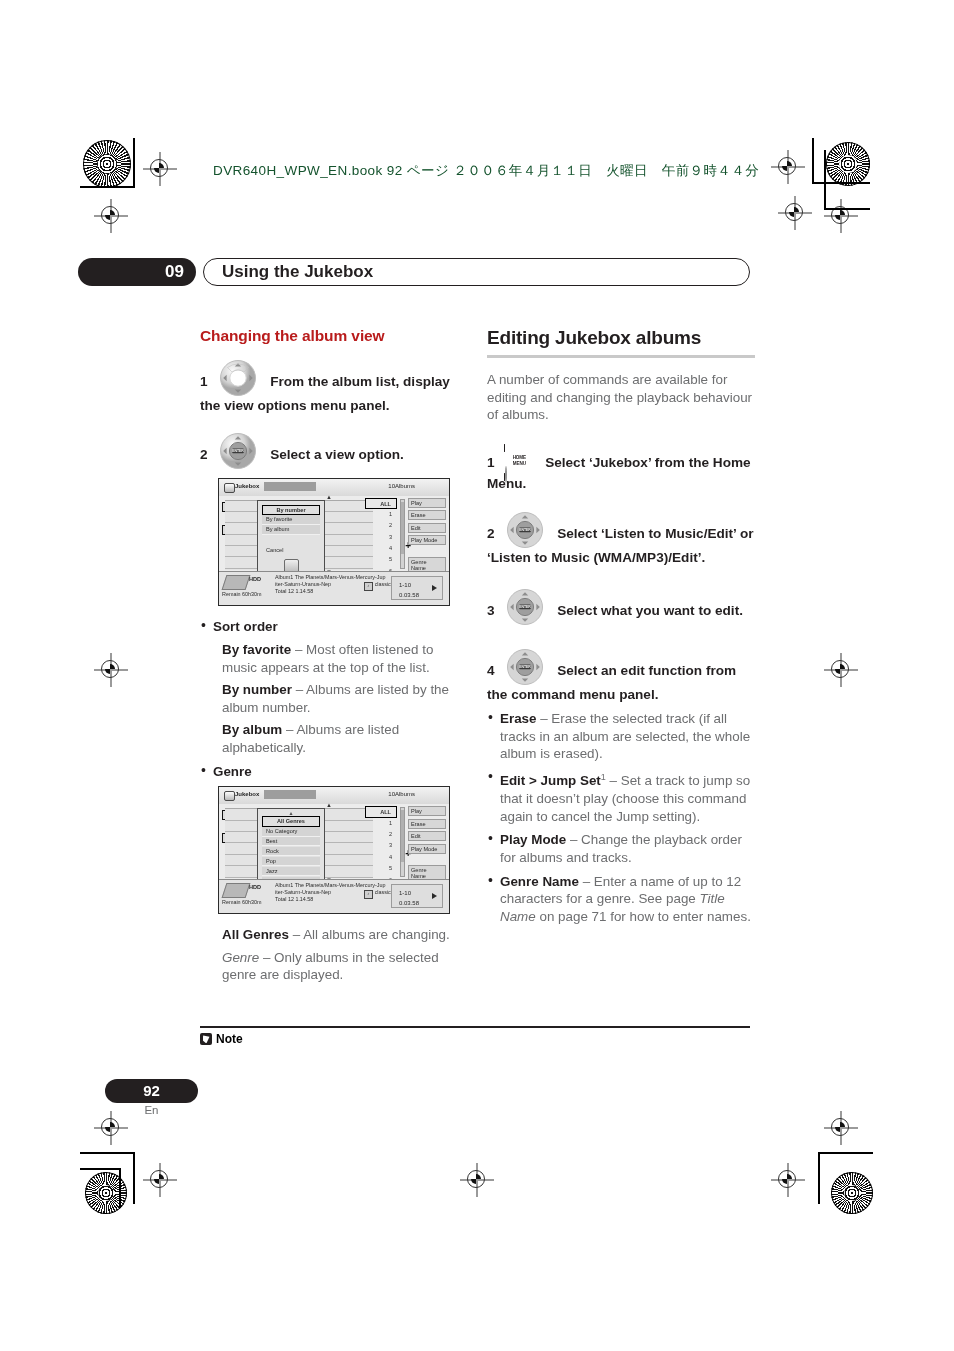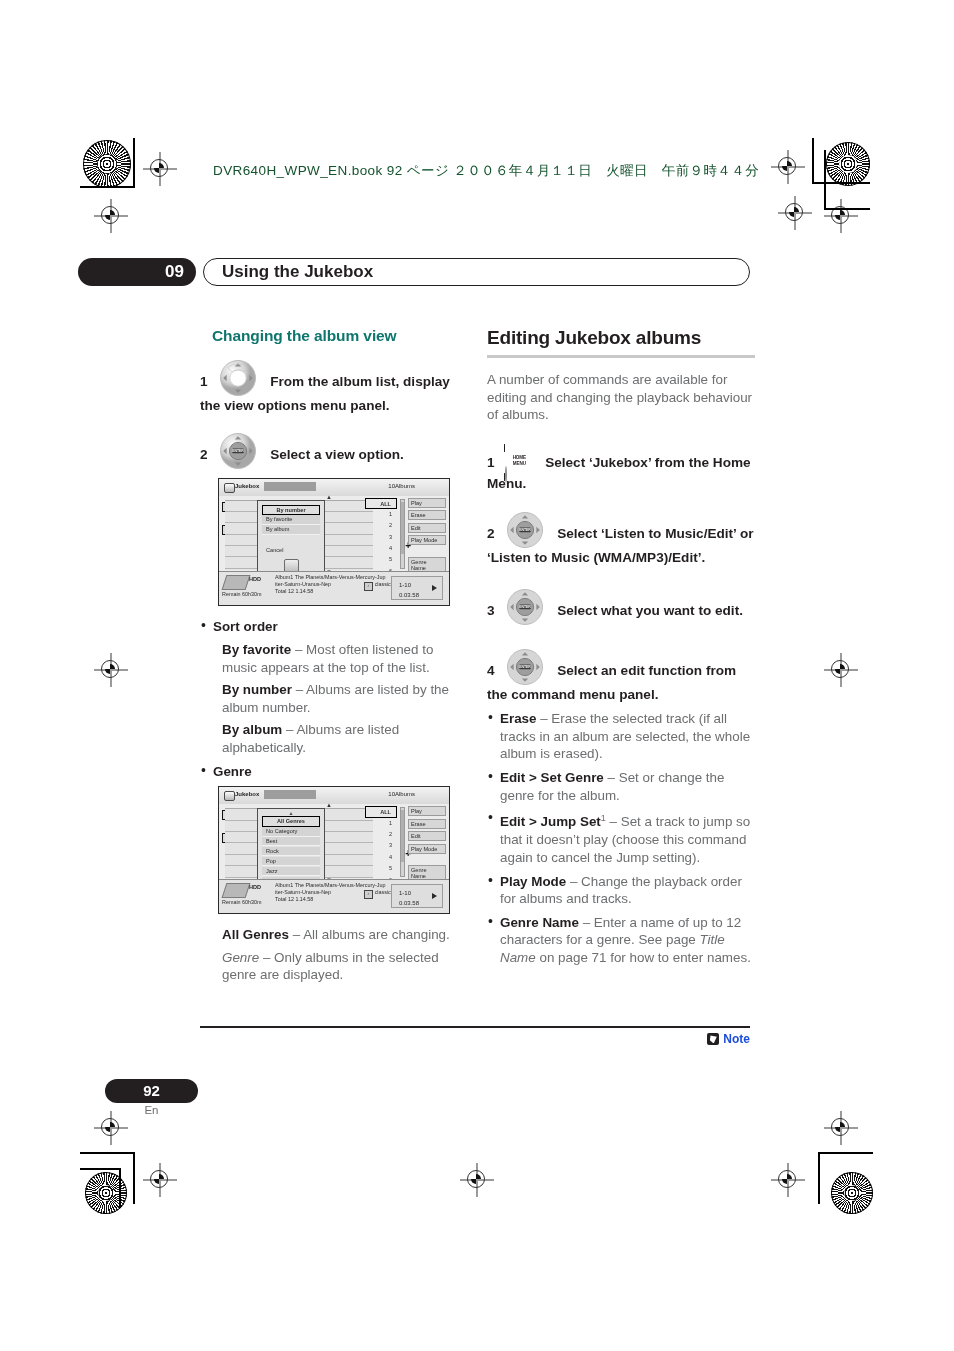--- a/index.html
+++ b/index.html
@@ -101,22 +101,22 @@
   .col {
     position: absolute;
     width: 264px;
   }
   .col-left  { left: 200px; top: 327px; }
   .col-right { left: 487px; top: 327px; }
 
   h2.sec {
     font-size: 15.5px;
     font-weight: bold;
-    margin: 0 0 14px 12px;
-    color: #0f766e;
+    margin: 0 0 14px 0;
+    color: #b91c1c;
     letter-spacing: -.1px;
   }
   h2.sec-big {
     font-size: 19px;
     font-weight: bold;
     margin: 0 0 6px 0;
     color: #231f20;
     letter-spacing: -.2px;
   }
   .rule {
@@ -421,21 +421,21 @@
     vertical-align: -2px; margin-right: 4px;
     position: relative;
   }
   .noteicon::after {
     content: "";
     position: absolute; left: 2.5px; top: 2px;
     width: 7px; height: 8px;
     background: #fff;
     clip-path: polygon(10% 0%, 100% 18%, 55% 100%, 0% 60%);
   }
-  .notehead { font-size: 12px; font-weight: bold; color: #1d4ed8; margin-bottom: 19px; text-align: right; }
+  .notehead { font-size: 12px; font-weight: bold; color: #000000; margin-bottom: 19px; }
   .notetext { font-size: 12.2px; color: #6d6e70; line-height: 15px; }
 
   
   .pagenum {
     position: absolute; left: 105px; top: 1079px;
     width: 93px; height: 24px;
     background: #231f20; border-radius: 12px;
     color: #fff; font-weight: bold; font-size: 15px;
     text-align: center; line-height: 24px;
   }
@@ -856,23 +856,20 @@
       </svg>
     </span>
     <span class="steptext">Select an edit function from the command menu panel.</span>
   </div>
 
   <ul class="bl" style="margin-top:2px;">
     <li>
       <b>Erase</b><span> – Erase the selected track (if all tracks in an album are selected, the whole album is erased).</span>
     </li>
     <li>
-      <b>Edit &gt; Set Genre</b><span> – Set or change the genre for the album.</span>
-    </li>
-    <li>
       <b>Edit &gt; Jump Set</b><sup class="fn">1</sup><span> – Set a track to jump so that it doesn’t play (choose this command again to cancel the Jump setting).</span>
     </li>
     <li>
       <b>Play Mode</b><span> – Change the playback order for albums and tracks.</span>
     </li>
     <li>
       <b>Genre Name</b><span> – Enter a name of up to 12 characters for a genre. See page </span><i>Title Name</i><span> on page 71 for how to enter names.</span>
     </li>
   </ul>
 

